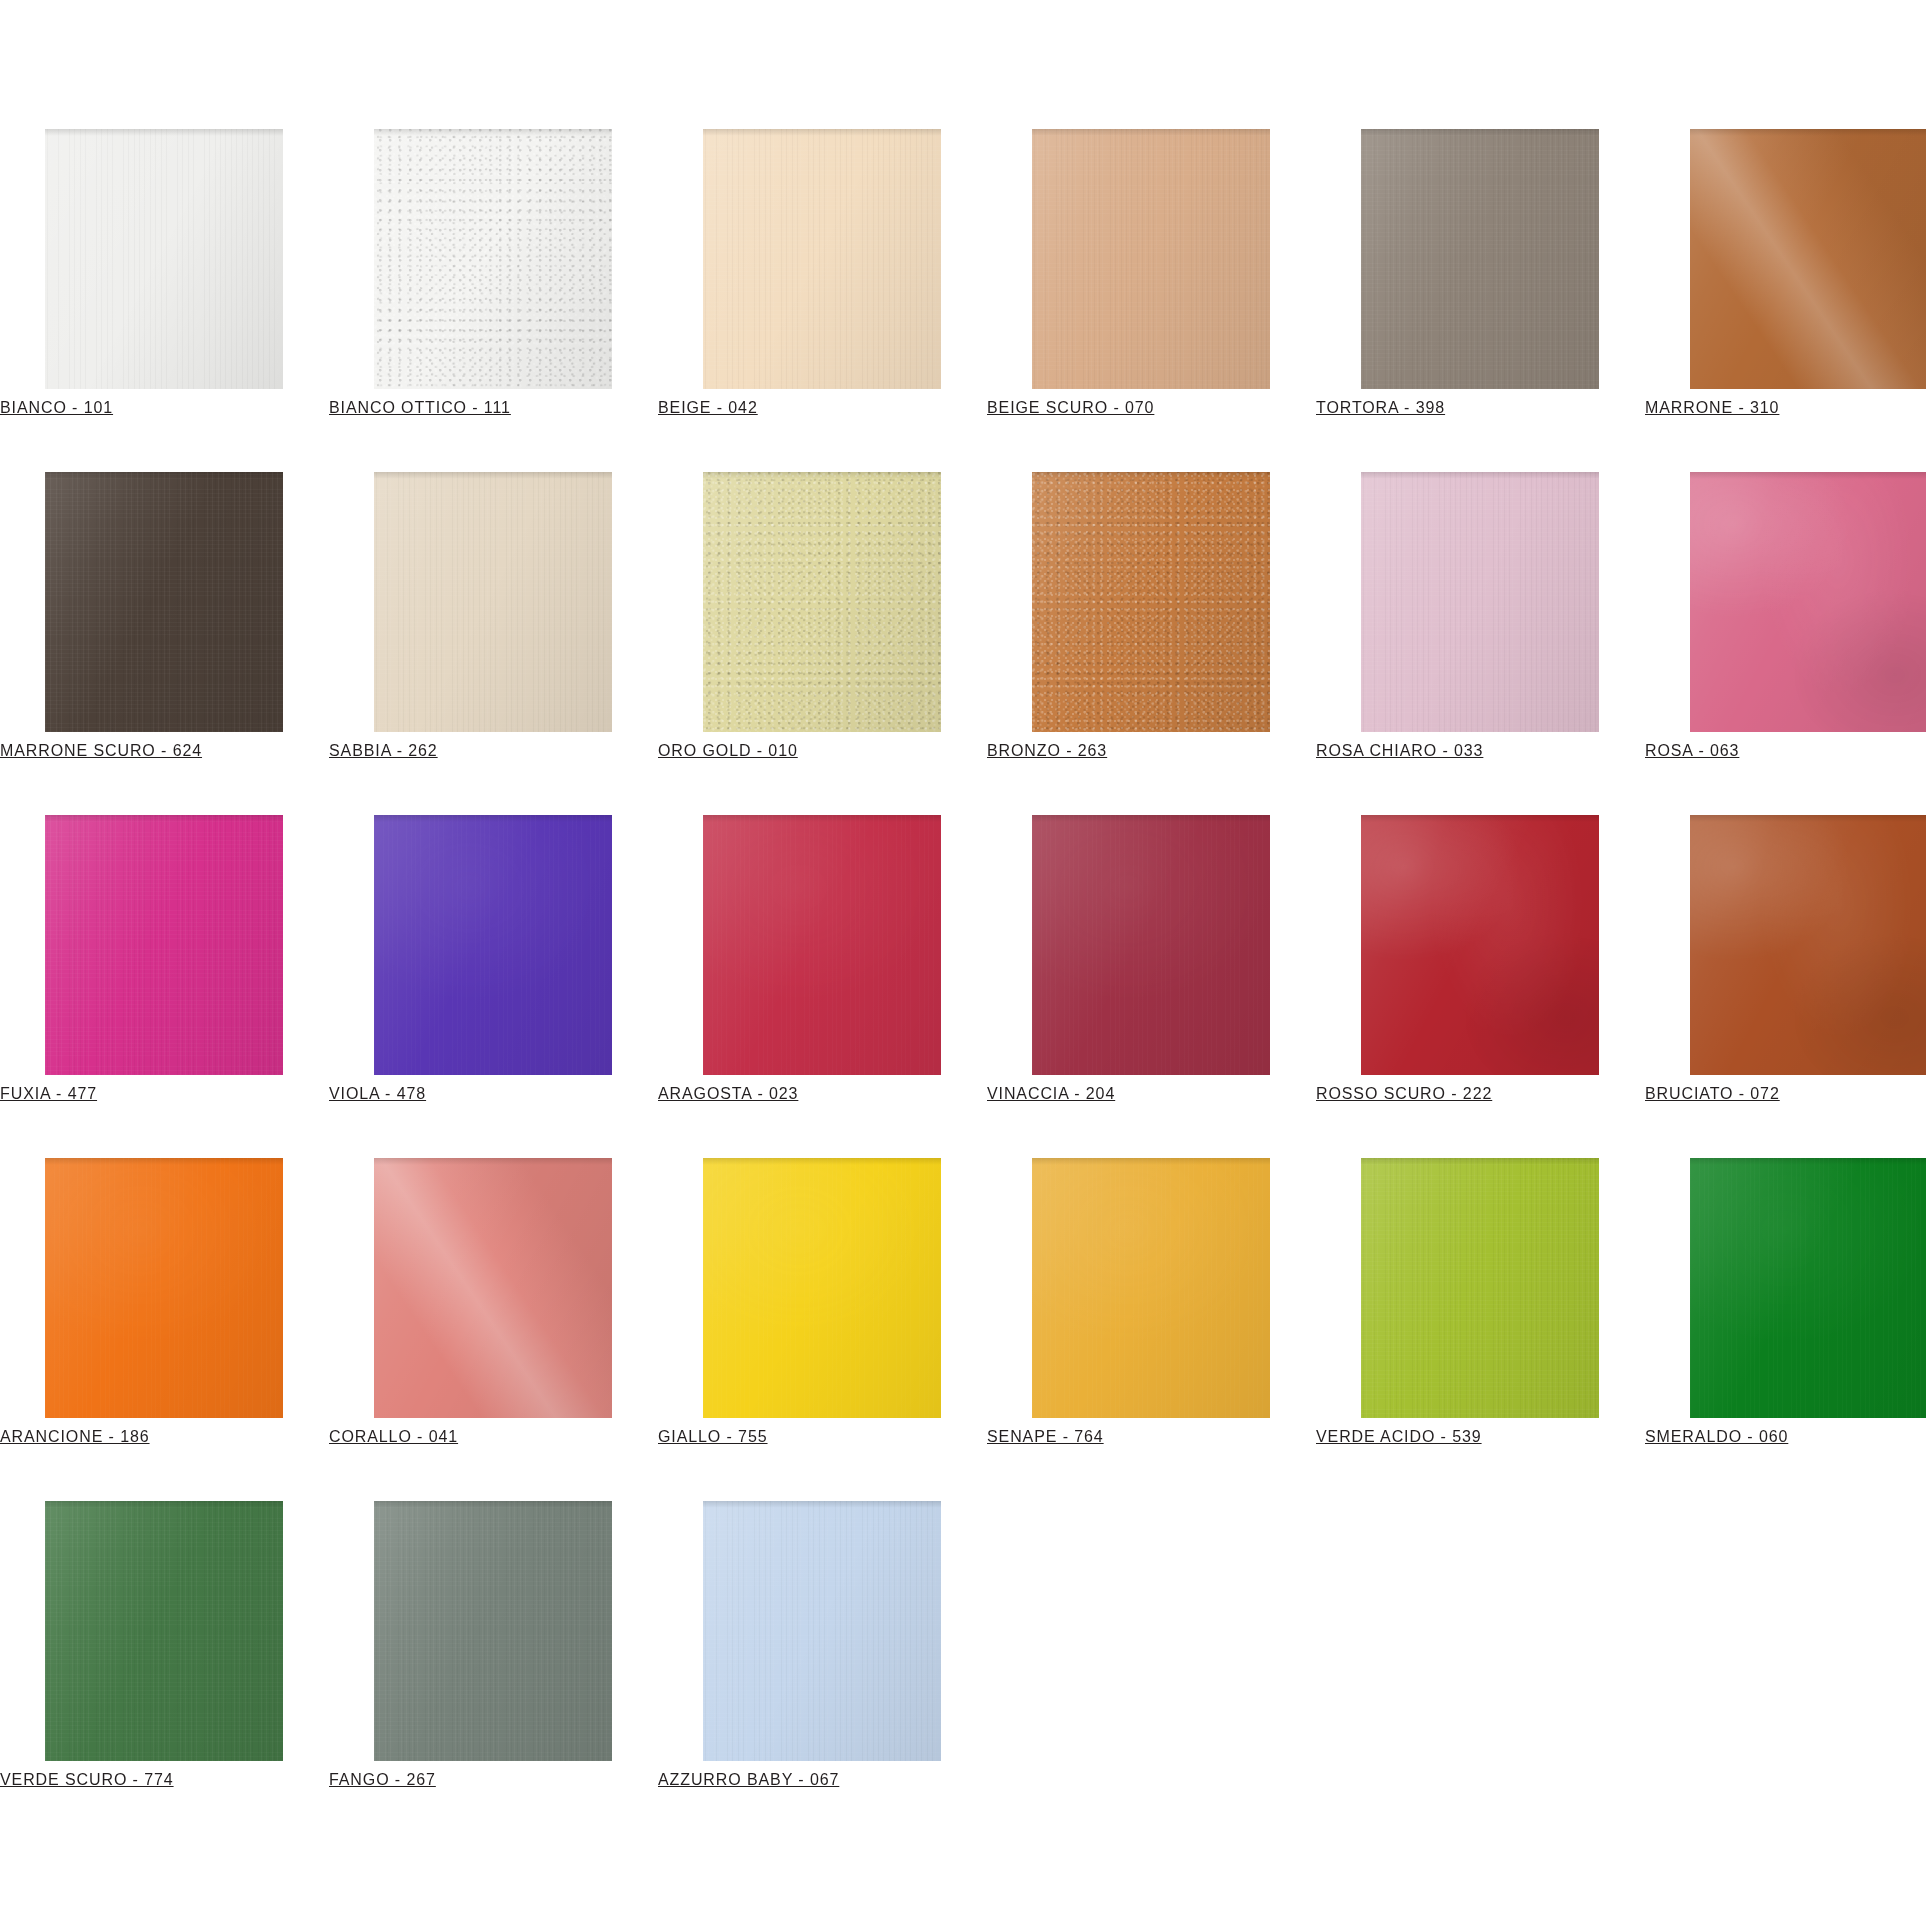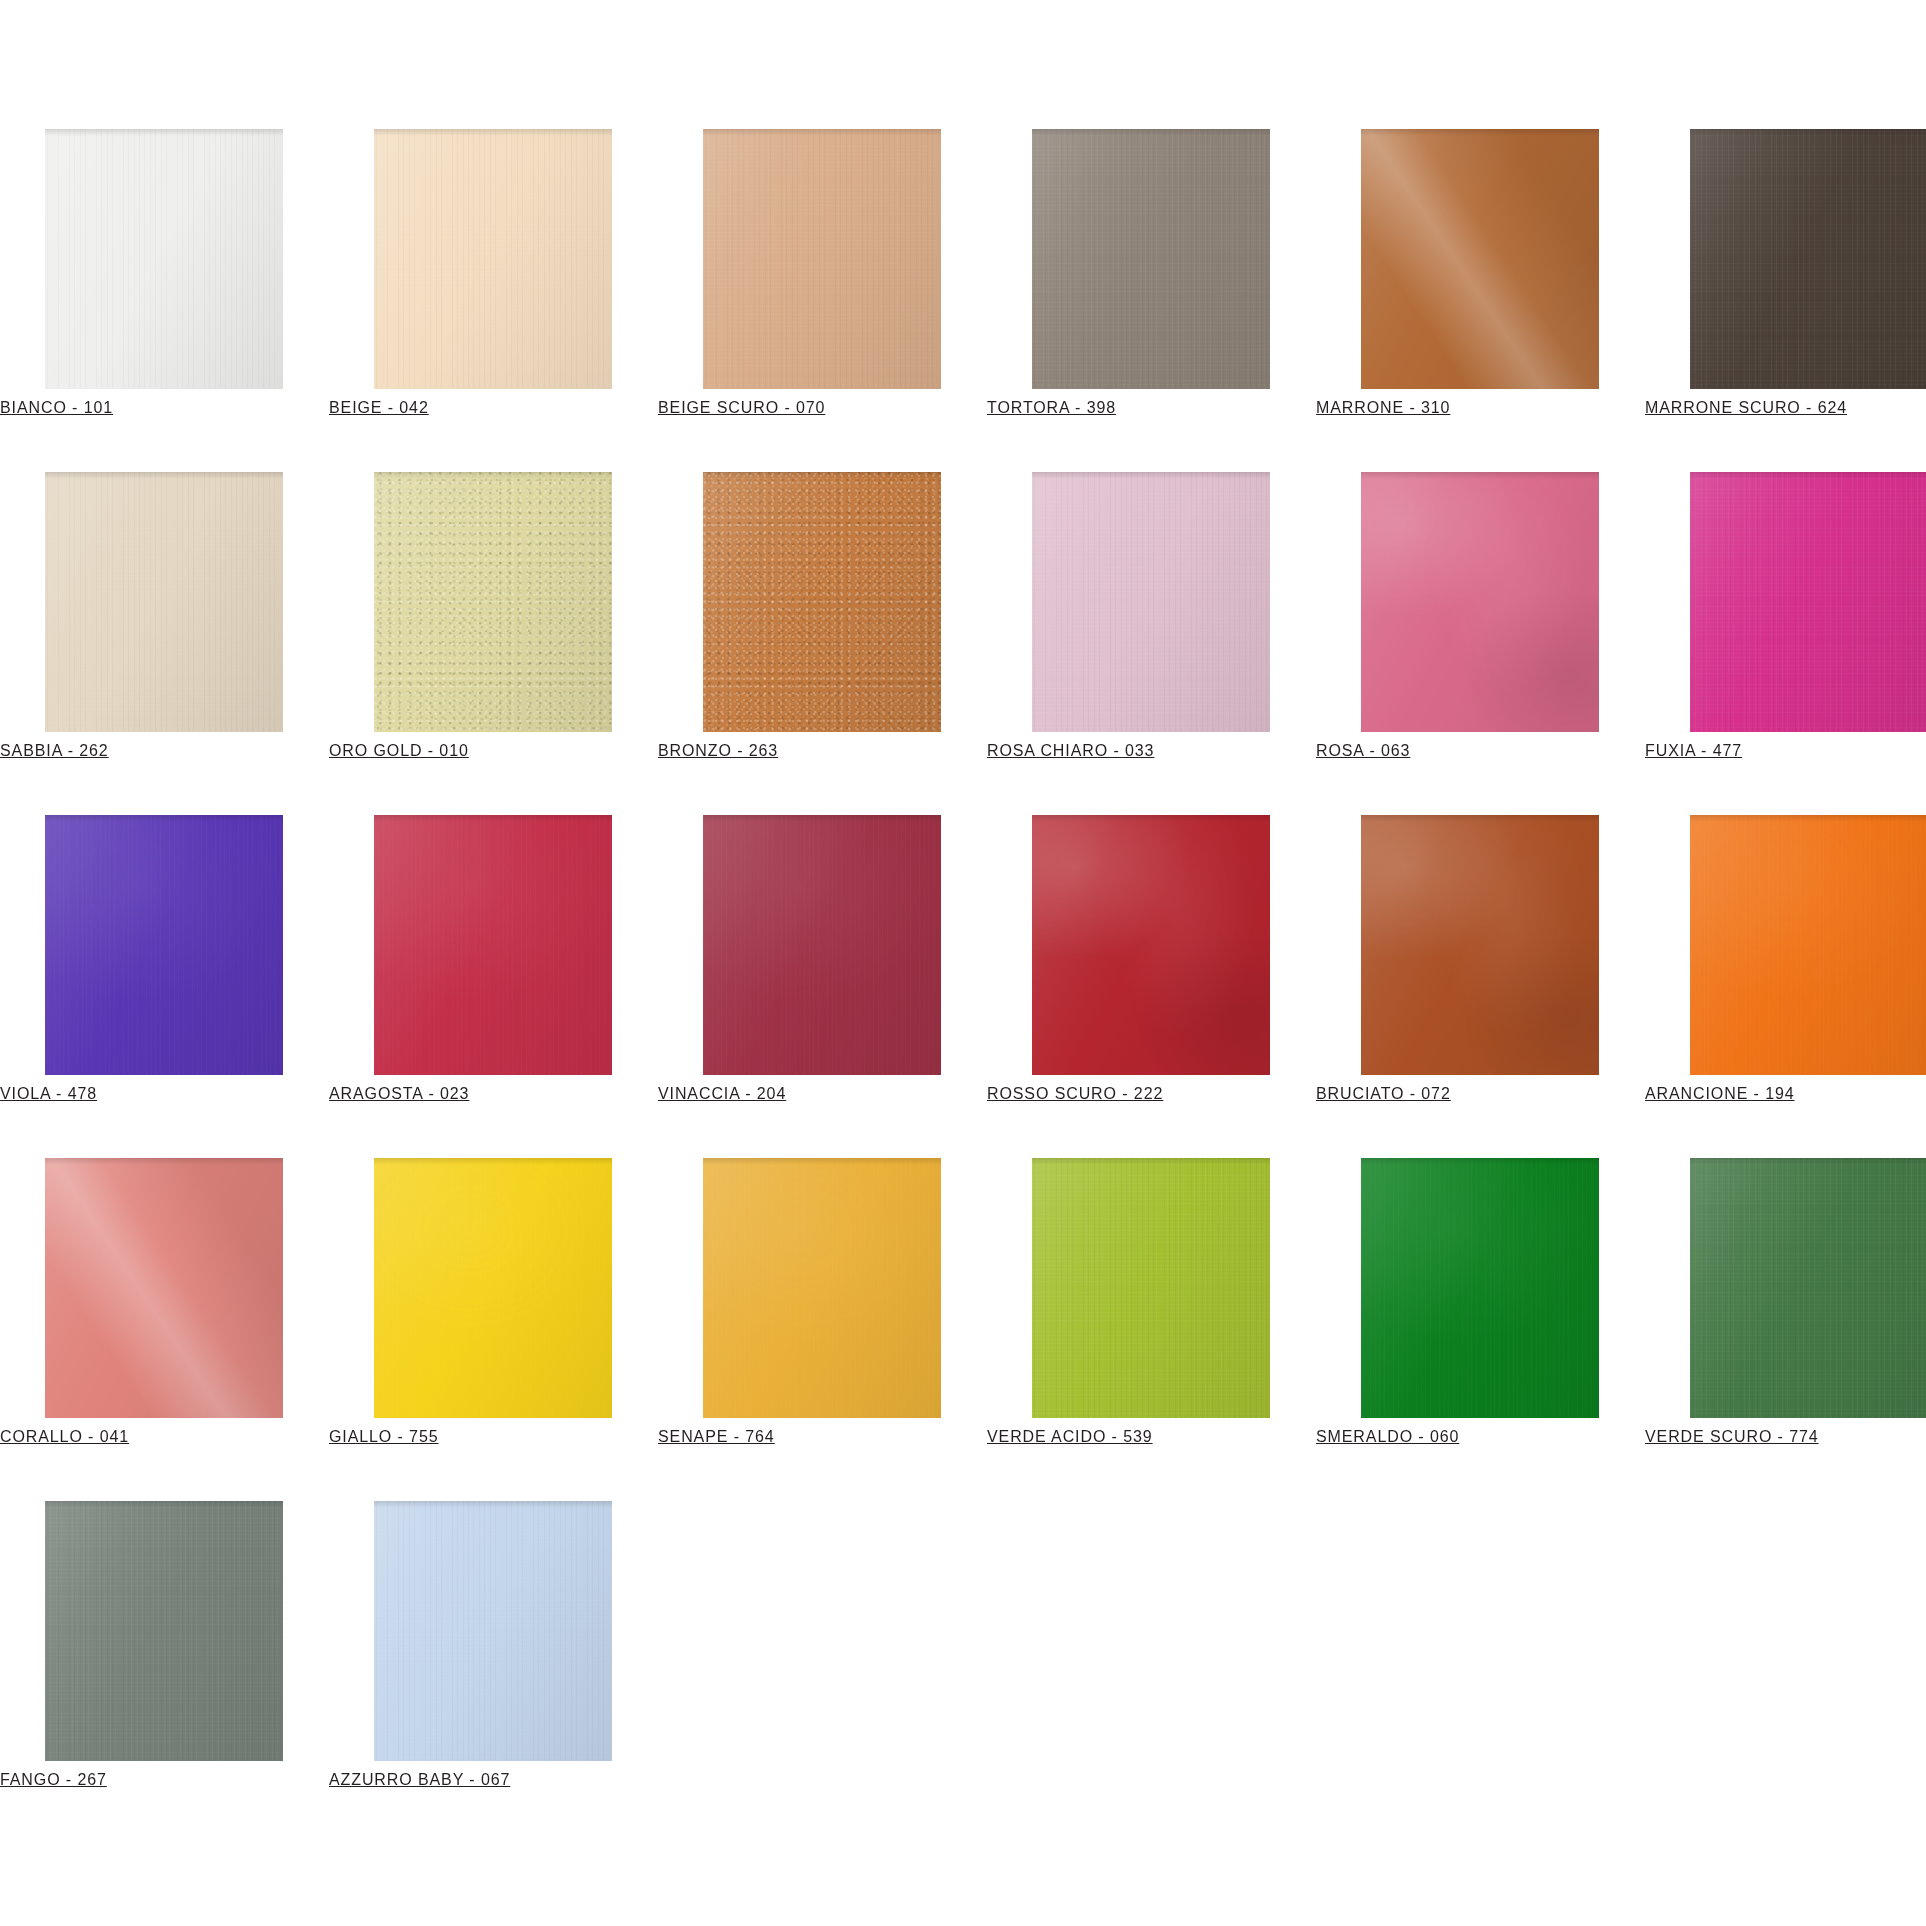--- a/index.html
+++ b/index.html
@@ -171,20 +171,28 @@
   <div class="swatch-grid" id="swatch-grid">
       <div class="swatch-cell">
         <div class="swatch-chip" style="background-color: rgb(239, 239, 237);">
           <div class="tex-grain"></div>
           <div class="sheen"></div>
           <div class="topband"></div>
         </div>
         <div class="swatch-label">BIANCO - 101</div>
       </div>
       <div class="swatch-cell">
+        <div class="swatch-chip" style="background-color: rgb(243, 243, 241);">
+          <div class="tex-pebble"></div>
+          <div class="sheen"></div>
+          <div class="topband"></div>
+        </div>
+        <div class="swatch-label">BIANCO OTTICO - 111</div>
+      </div>
+      <div class="swatch-cell">
         <div class="swatch-chip" style="background-color: rgb(243, 221, 192);">
           <div class="tex-grain"></div>
           <div class="sheen"></div>
           <div class="topband"></div>
         </div>
         <div class="swatch-label">BEIGE - 042</div>
       </div>
       <div class="swatch-cell">
         <div class="swatch-chip" style="background-color: rgb(217, 173, 138);">
           <div class="tex-grain"></div>
@@ -304,21 +312,21 @@
           <div class="topband"></div>
         </div>
         <div class="swatch-label">BRUCIATO - 072</div>
       </div>
       <div class="swatch-cell">
         <div class="swatch-chip" style="background-color: rgb(240, 115, 23);">
           <div class="tex-smooth"></div>
           <div class="sheen"></div>
           <div class="topband"></div>
         </div>
-        <div class="swatch-label">ARANCIONE - 194</div>
+        <div class="swatch-label">ARANCIONE - 186</div>
       </div>
       <div class="swatch-cell">
         <div class="swatch-chip" style="background-color: rgb(224, 131, 124);">
           <div class="tex-diag"></div>
           <div class="sheen"></div>
           <div class="topband"></div>
         </div>
         <div class="swatch-label">CORALLO - 041</div>
       </div>
       <div class="swatch-cell">

